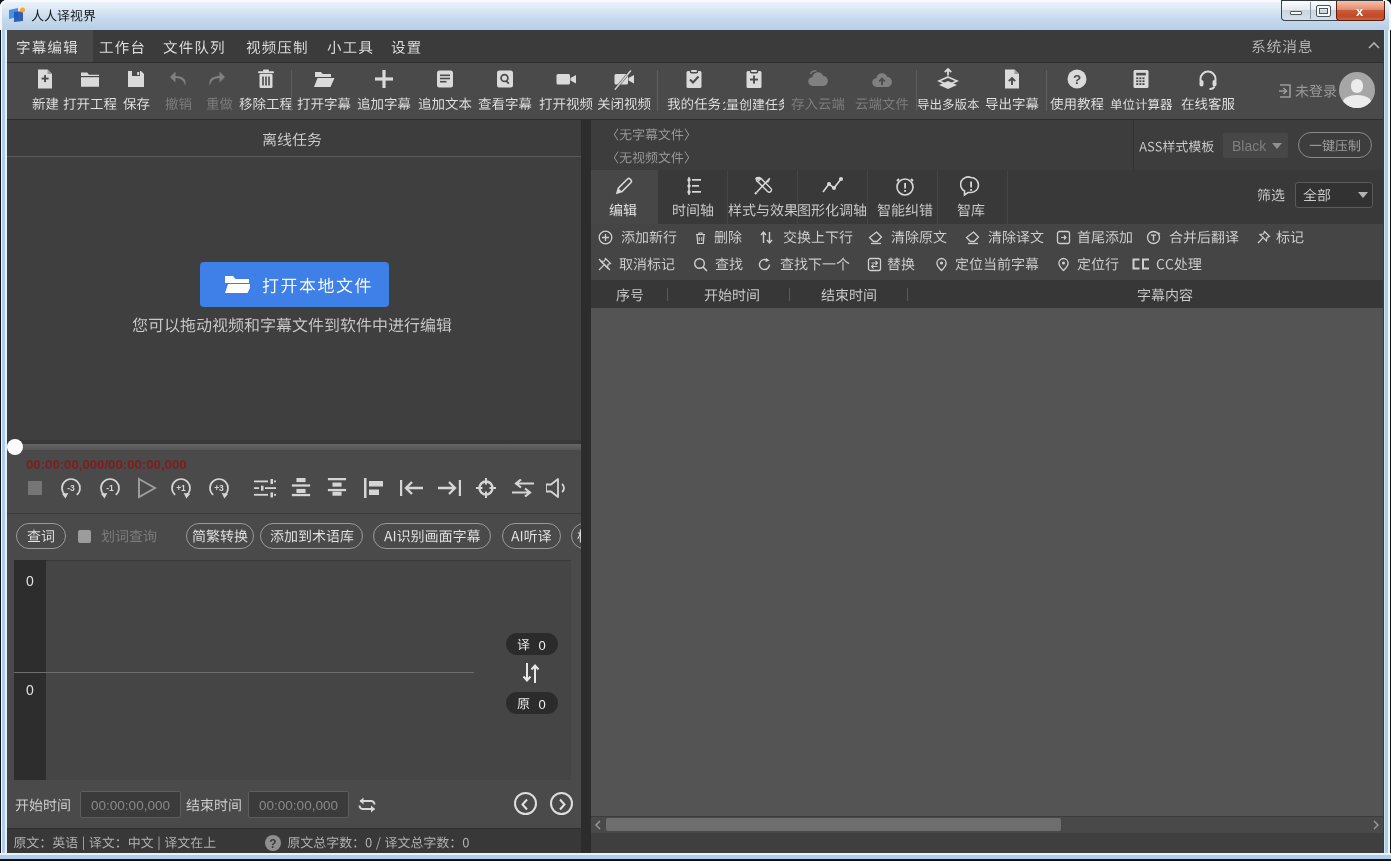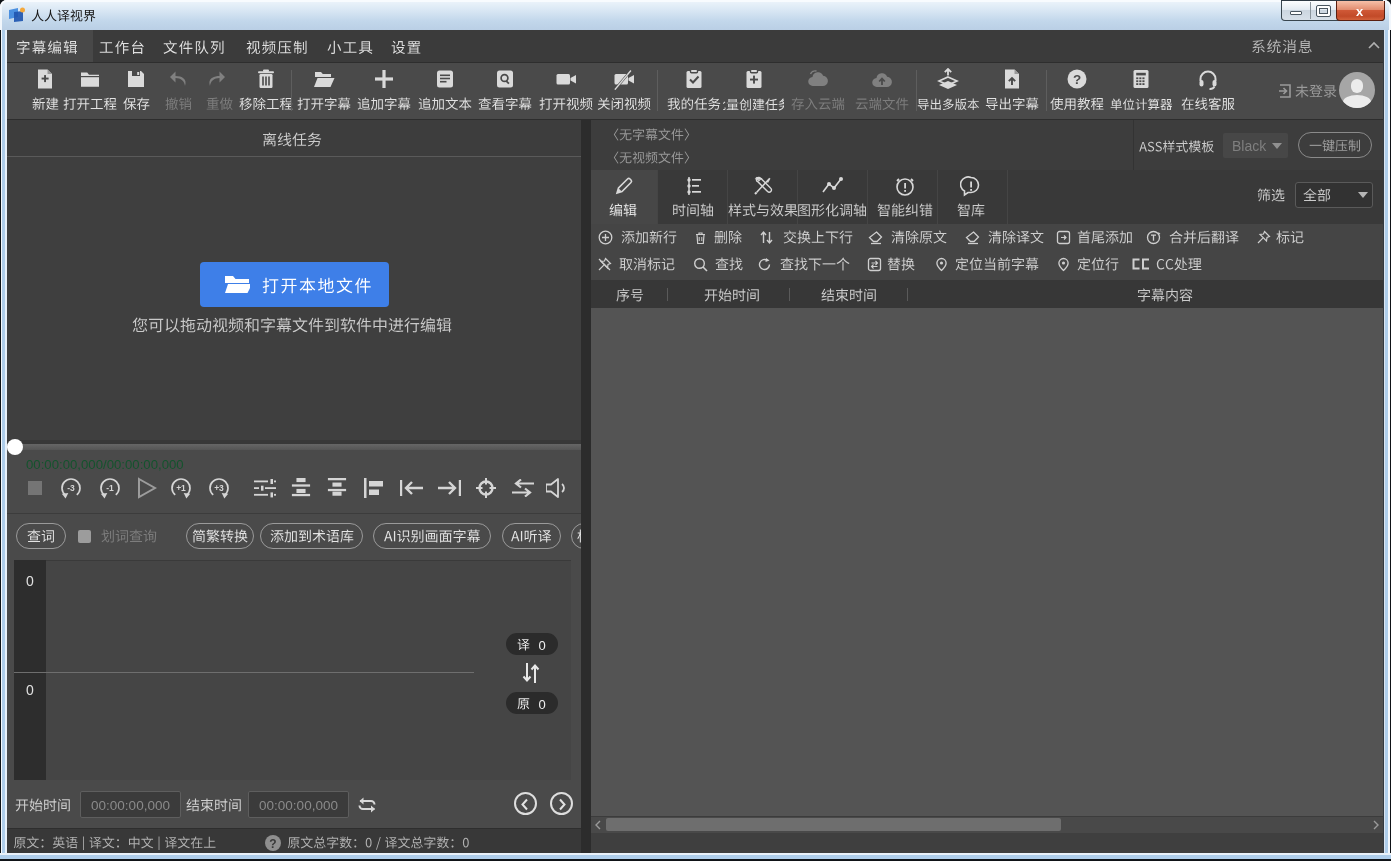--- a/index.html
+++ b/index.html
@@ -611,21 +611,21 @@
         <use href="#g85" x="15000"></use>
         <use href="#g86" x="16000"></use>
         <use href="#g87" x="17000"></use>
         <use href="#g6" x="18000"></use>
         <use href="#g7" x="19000"></use>
       </svg>
     </div>
 <div style="position:absolute;left:7.0px;top:444.0px;width:574.0px;height:6.0px;background:linear-gradient(180deg,#666,#555);z-index:3"></div>
 <div style="position:absolute;left:7px;top:439px;width:16px;height:16px;border-radius:50%;background:#fff;z-index:5"></div>
 <div style="position:absolute;left:7.0px;top:450.0px;width:574.0px;height:63.0px;background:#4a4a4a;z-index:2"></div>
-<div style="position:absolute;left:26.0px;top:464.0px;transform:translate(0,-50%);font-weight:400;font-size:13.2px;font-family:'Liberation Sans',sans-serif;color:#14532d;white-space:pre;z-index:4;letter-spacing:0.0px">00:00:00,000/00:00:00,000</div>
+<div style="position:absolute;left:26.0px;top:464.0px;transform:translate(0,-50%);font-weight:700;font-size:13.2px;font-family:'Liberation Sans',sans-serif;color:#7f1d1d;white-space:pre;z-index:4;letter-spacing:0.0px">00:00:00,000/00:00:00,000</div>
 <svg style="position:absolute;left:59.0px;top:476.0px;z-index:4" width="24.0" height="24.0" viewBox="0 0 24 24">
       <path d="M17.8 18.9 A9 9 0 1 0 6.2 18.9" fill="none" stroke="#d5d5d5" stroke-width="1.7"></path>
       <path d="M9.3 17.0 L6.6 22.6 L2.8 17.8 Z" fill="#d5d5d5"></path>
       <text x="12" y="15" font-family="Liberation Sans" font-size="8.5" font-weight="700" fill="#d5d5d5" text-anchor="middle">-3</text>
     </svg>
 <svg style="position:absolute;left:98.0px;top:476.0px;z-index:4" width="24.0" height="24.0" viewBox="0 0 24 24">
       <path d="M17.8 18.9 A9 9 0 1 0 6.2 18.9" fill="none" stroke="#d5d5d5" stroke-width="1.7"></path>
       <path d="M9.3 17.0 L6.6 22.6 L2.8 17.8 Z" fill="#d5d5d5"></path>
       <text x="12" y="15" font-family="Liberation Sans" font-size="8.5" font-weight="700" fill="#d5d5d5" text-anchor="middle">-1</text>
     </svg>

